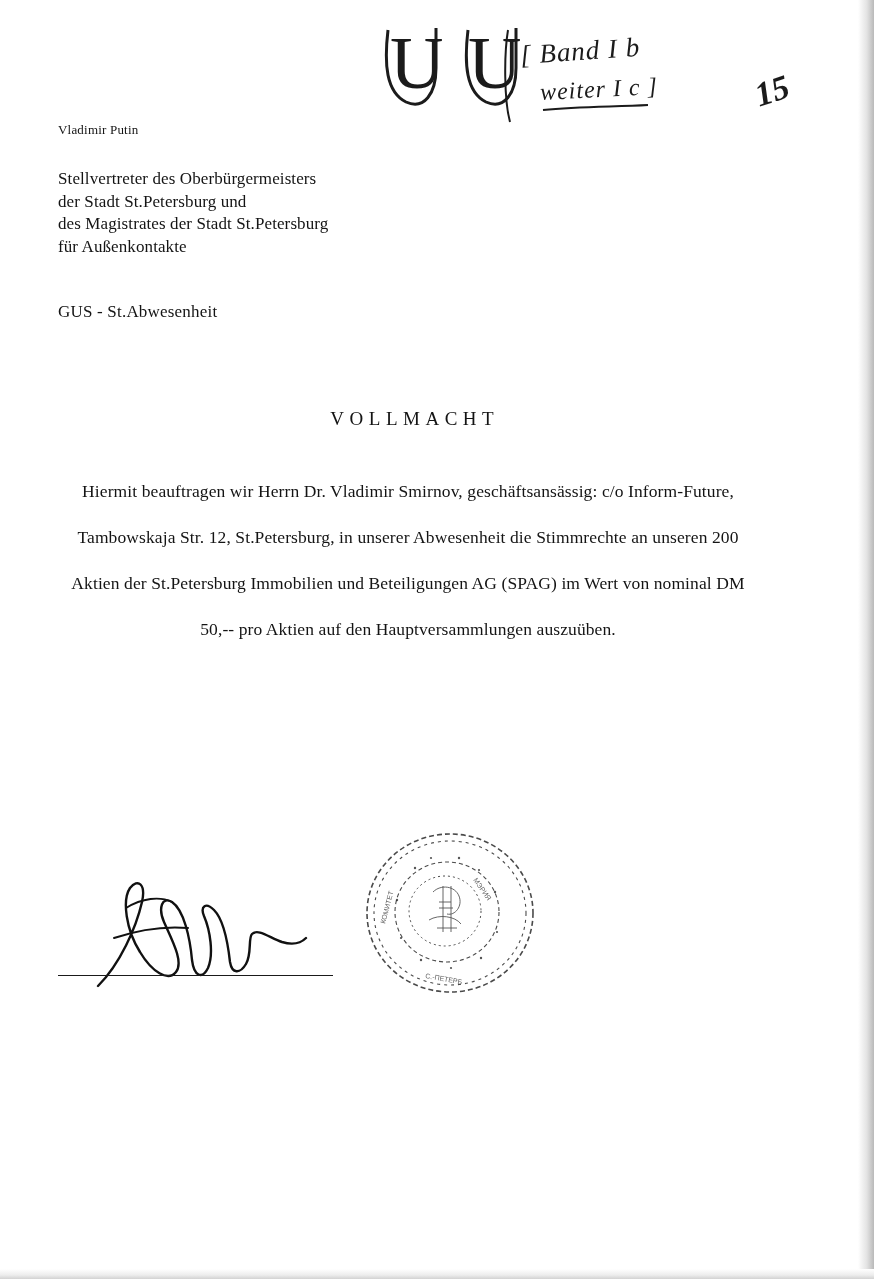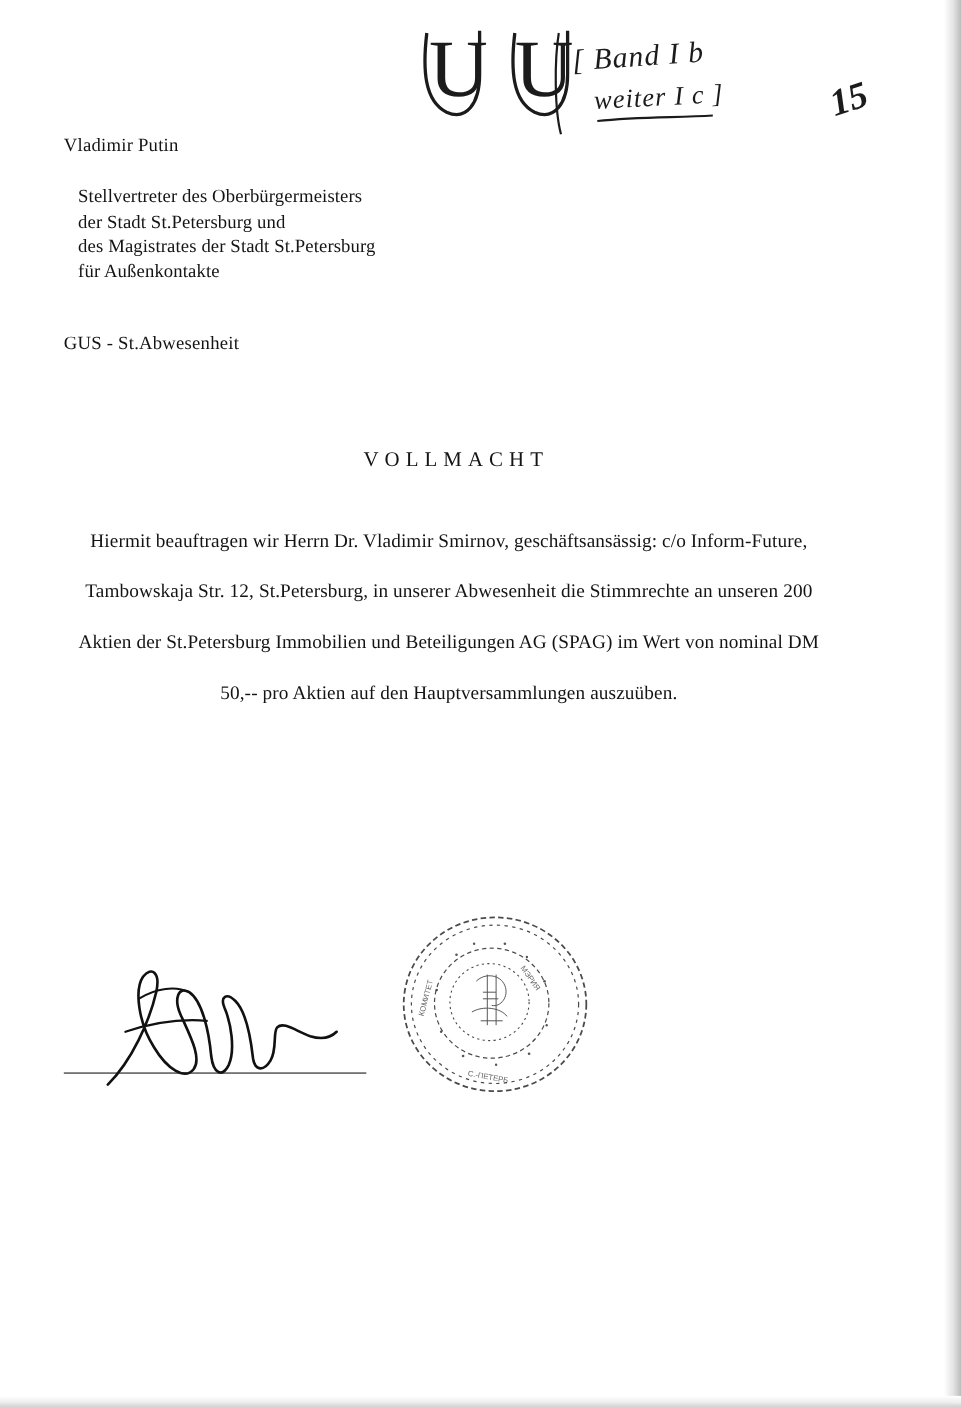--- a/index.html
+++ b/index.html
@@ -31,32 +31,32 @@
     bottom: 0;
     width: 874px;
     height: 10px;
     background: linear-gradient(to bottom, #ffffff 0%, #ededed 60%, #d2d2d2 100%);
   }
 
   .addressee {
     position: absolute;
     left: 58px;
     top: 122px;
-    font-size: 17px;
+    font-size: 13px;
     letter-spacing: 0.2px;
   }
   .addr-block {
     position: absolute;
     left: 58px;
     top: 168px;
     font-size: 17px;
     line-height: 22.5px;
     letter-spacing: 0.1px;
   }
-  .addr-block div { white-space: nowrap; margin-left: 13px; }
+  .addr-block div { white-space: nowrap; }
 
   .gus-line {
     position: absolute;
     left: 58px;
     top: 302px;
     font-size: 17px;
     letter-spacing: 0.2px;
   }
 
   .doc-title {

